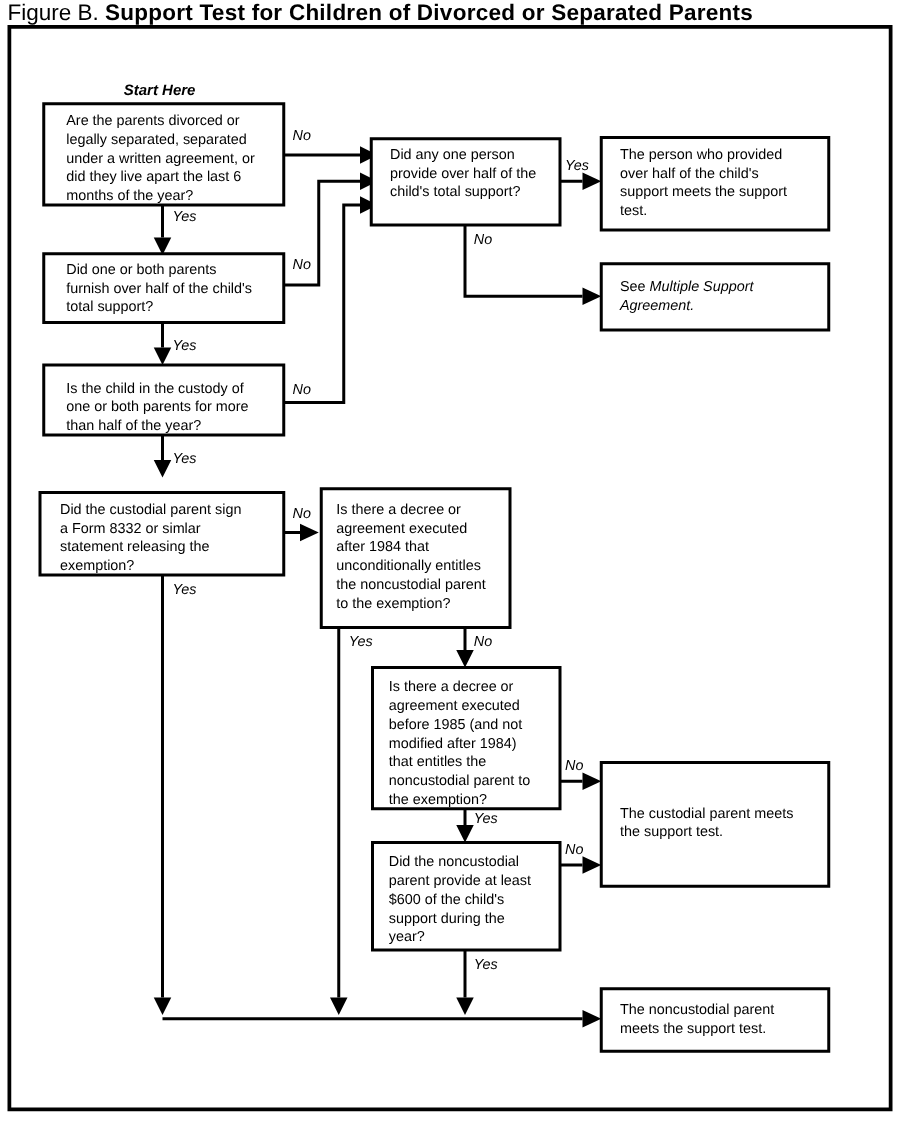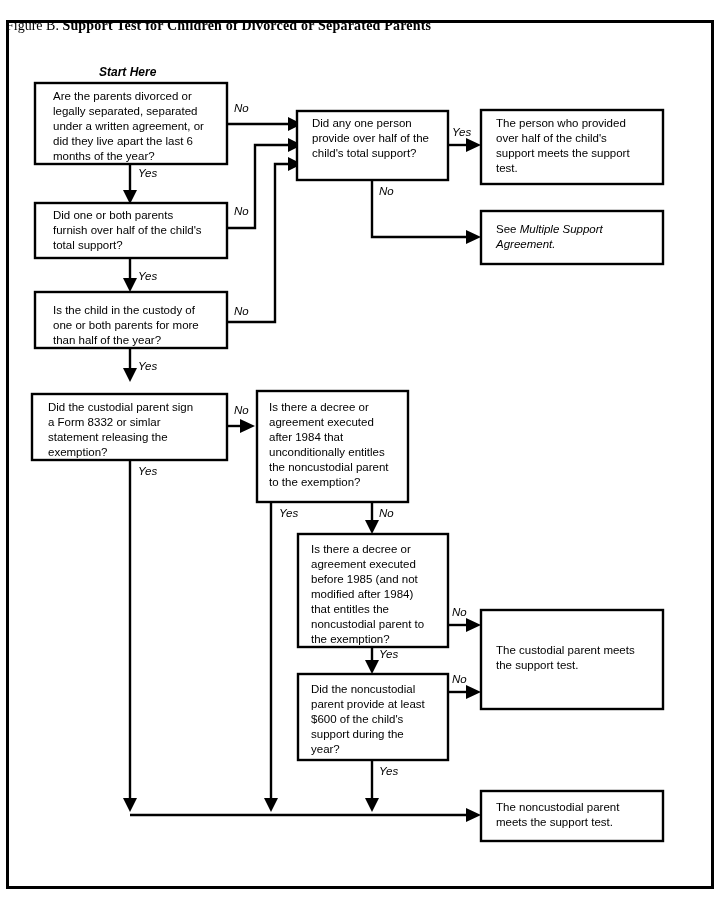--- a/index.html
+++ b/index.html
@@ -11,25 +11,24 @@
     width: 721px;
     height: 900px;
     font-family: "Liberation Sans", sans-serif;
     color: #000000;
     position: relative;
     overflow: hidden;
   }
   #figure-title {
     position: absolute;
     left: 6px;
-    top: 18px;
-    font-size: 14px;
+    top: 2px;
+    font-size: 18px;
     line-height: 16px;
     white-space: nowrap;
-    font-family: Liberation Serif, serif;
   }
   #figure-title .fig-label {
     font-weight: normal;
   }
   #figure-title .fig-name {
     font-weight: bold;
     letter-spacing: 0.2px;
   }
   #chart-svg {
     position: absolute;

